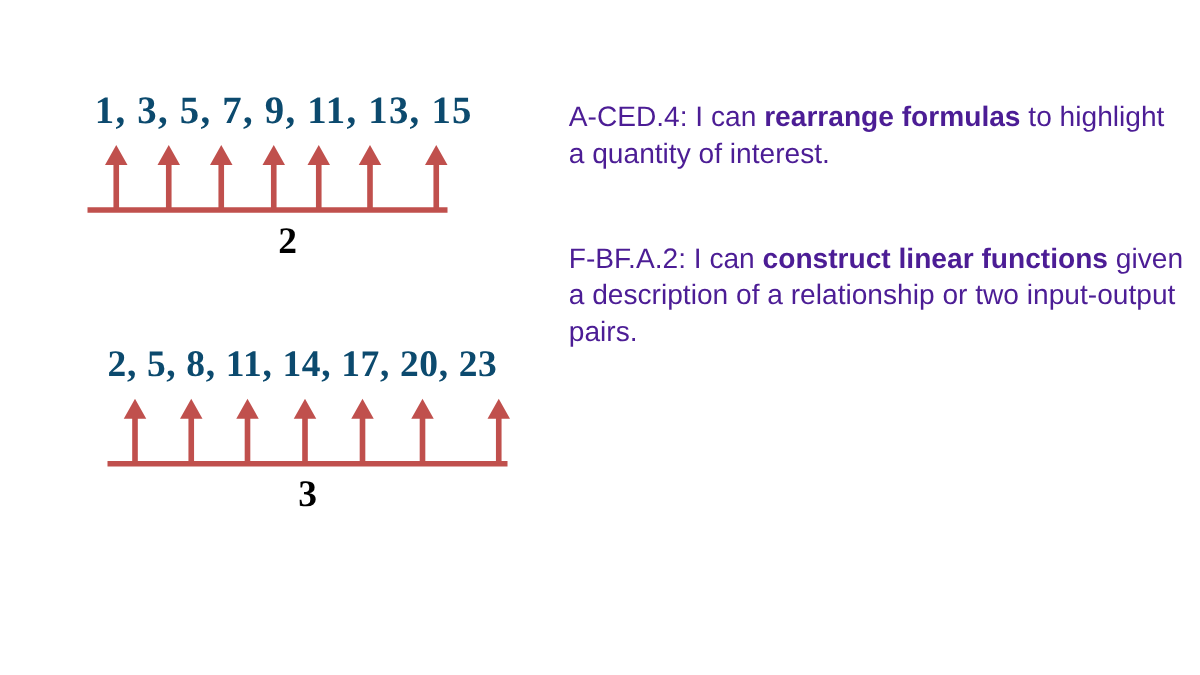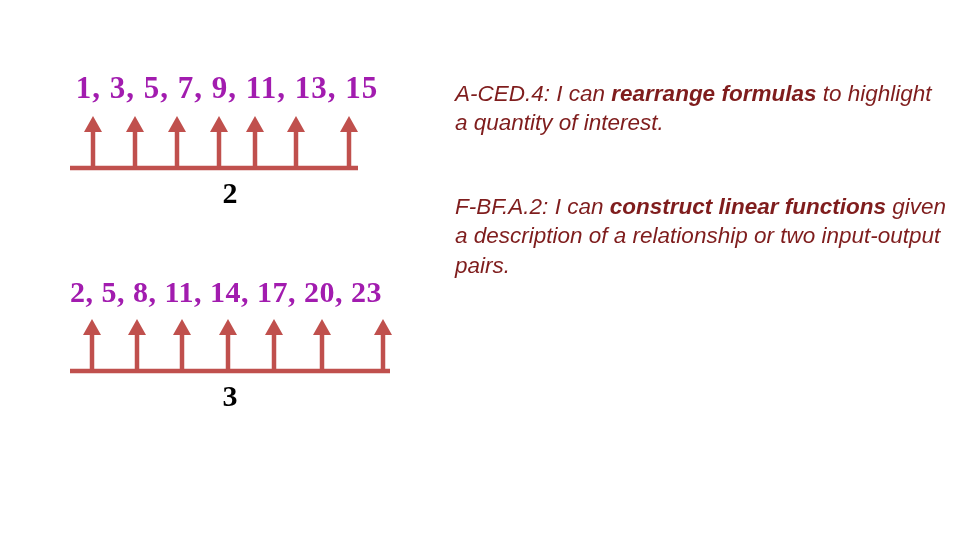--- a/index.html
+++ b/index.html
@@ -27,26 +27,26 @@
     width: 450px;
     height: 440px;
   }
 
   .seq-block {
     position: absolute;
     left: 0;
     width: 450px;
   }
   .seq-block.first { top: 20px; }
-  .seq-block.second { top: 225px; }
+  .seq-block.second { top: 225px; margin-left: 16px; }
 
   .seq-numbers {
     font-family: "Liberation Serif", serif;
     font-weight: bold;
-    color: #a21caf;
+    color: #0c4a6e;
     text-align: center;
     white-space: nowrap;
   }
   .seq-block.first .seq-numbers {
     font-size: 31px;
     letter-spacing: 1px;
     padding-left: 4px;
   }
   .seq-block.second .seq-numbers {
     font-size: 30px;
@@ -76,25 +76,24 @@
   }
 
   
   .right-panel {
     position: absolute;
     left: 455px;
     top: 56px;
     width: 492px;
   }
   .standard {
-    color: #7f1d1d;
+    color: #4c1d95;
     font-size: 22.5px;
     line-height: 1.30;
     margin-bottom: 0;
-    font-style: italic;
   }
   .standard .b {
     font-weight: bold;
   }
   .sp-1 { margin-bottom: 55px; }
   .sp-2 { margin-bottom: 55px; }
   .sp-3 { margin-bottom: 0; }
 </style>
 </head>
 <body>

